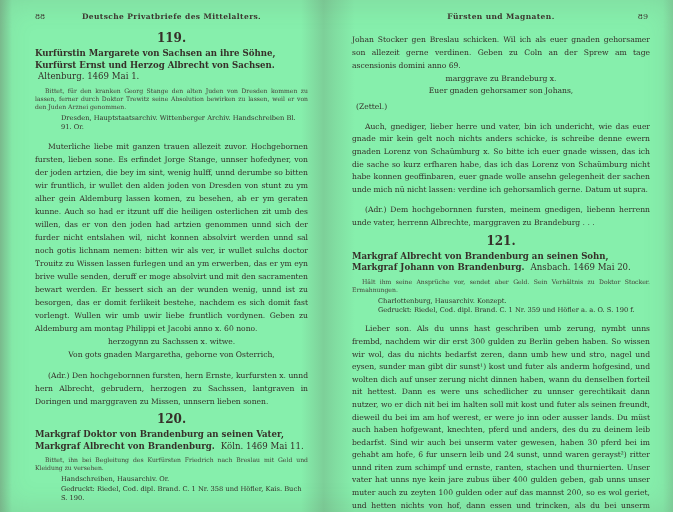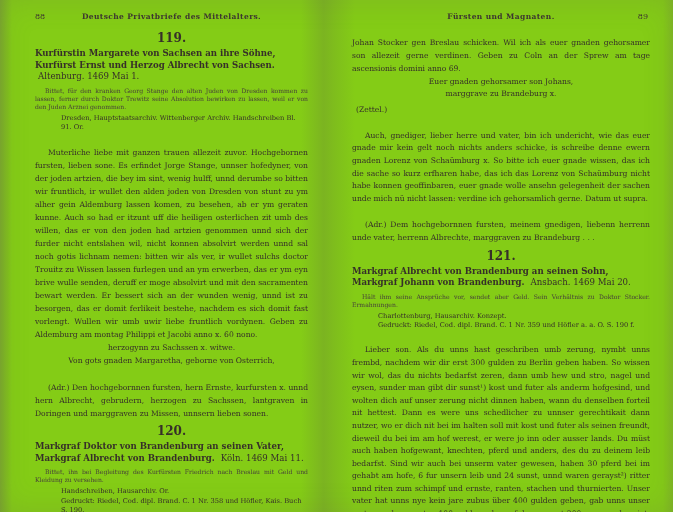--- a/index.html
+++ b/index.html
@@ -1,18 +1,18 @@
 <!DOCTYPE html>
 <html><head>
 <meta charset="utf-8">
 <style>
   html,body{margin:0;padding:0;background:#d9d8d5;}
   .scan{
     position:relative;width:673px;height:512px;
-    background:#84cc16;
+    background:#86efac;
     font-family:"DejaVu Serif","Liberation Serif",serif;
     color:#362f29;
     overflow:hidden;
     box-shadow:inset 0 0 30px rgba(95,90,82,.18);
   }
   .edge-left{position:absolute;left:0;top:0;width:12px;height:100%;
     background:linear-gradient(90deg,rgba(100,94,86,.30),rgba(100,94,86,0));}
   .edge-right{position:absolute;right:0;top:0;width:10px;height:100%;
     background:linear-gradient(270deg,rgba(100,94,86,.14),rgba(100,94,86,0));}
   .gutter{position:absolute;left:301px;top:0;width:54px;height:100%;
@@ -23,21 +23,21 @@
   .pagehead{position:relative;font-size:7.5px;line-height:10px;margin-bottom:11px;color:#3d3630;}
   .pagehead .num{position:absolute;top:0;font-size:8px;}
   .page-left .num{left:0;}
   .page-right .num{right:2px;}
   .pagehead .rh{display:block;text-align:center;letter-spacing:.4px;font-weight:bold;}
   .sec-num{text-align:center;font-weight:bold;font-size:12px;line-height:10px;margin:6px 0 5px;}
   .sec-title{font-weight:bold;font-size:8.6px;line-height:11.5px;margin-bottom:4px;}
   .sec-title .place{font-weight:normal;margin-left:3px;}
   .regest{font-size:6.1px;line-height:8.1px;text-align:justify;text-indent:10px;margin-bottom:3px;color:#474139;}
   .src{font-size:6.7px;line-height:9.3px;margin-left:26px;}
-  .body-p{font-size:7.6px;line-height:13px;text-align:justify;margin:14px 0 0;}
+  .body-p{font-size:7.6px;line-height:13px;text-align:justify;margin:8px 0 0;}
   .indent{text-indent:13px;}
   .tight{line-height:12.6px;}
   .sig{text-align:center;font-size:7.6px;line-height:12.4px;margin:1px 0 0;}
   .zettel{font-size:7.6px;line-height:12px;margin:3px 0 0 4px;}
 </style>
 </head>
 <body>
 
 <div class="scan">
   <div class="edge-left"></div>
@@ -80,22 +80,22 @@
   </div>
 
   <div class="page page-right">
     <div class="pagehead">
       <span class="rh">Fürsten und Magnaten.</span>
       <span class="num">89</span>
     </div>
 
     <p class="body-p">Johan Stocker gen Breslau schicken. Wil ich als euer gnaden gehorsamer son allezeit gerne verdinen. Geben zu Coln an der Sprew am tage ascensionis domini anno 69.</p>
     <div class="sig">
+      <div>marggrave zu Brandeburg x.</div>
       <div>Euer gnaden gehorsamer son Johans,</div>
-      <div>marggrave zu Brandeburg x.</div>
     </div>
     <div class="zettel">(Zettel.)</div>
     <p class="body-p indent tight">Auch, gnediger, lieber herre und vater, bin ich undericht, wie das euer gnade mir kein gelt noch nichts anders schicke, is schreibe denne ewern gnaden Lorenz von Schaümburg x. So bitte ich euer gnade wissen, das ich die sache so kurz erfharen habe, das ich das Lorenz von Schaümburg nicht habe konnen geoffinbaren, euer gnade wolle ansehn gelegenheit der sachen unde mich nü nicht lassen: verdine ich gehorsamlich gerne. Datum ut supra.</p>
     <p class="body-p indent tight">(Adr.) Dem hochgebornnen fursten, meinem gnedigen, liebenn herrenn unde vater, herrenn Albrechte, marggraven zu Brandeburg . . .</p>
 
     <div>
       <div class="sec-num">121.</div>
       <div class="sec-title">
         <span>Markgraf Albrecht von Brandenburg an seinen Sohn, Markgraf Johann von Brandenburg.</span>
         <span class="place">Ansbach. 1469 Mai 20.</span>

